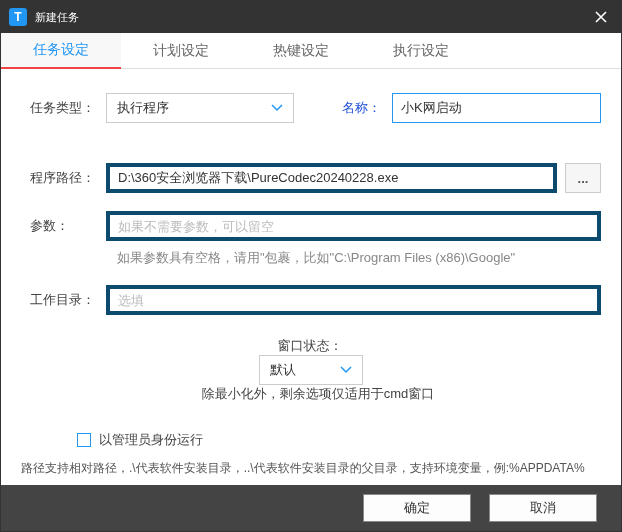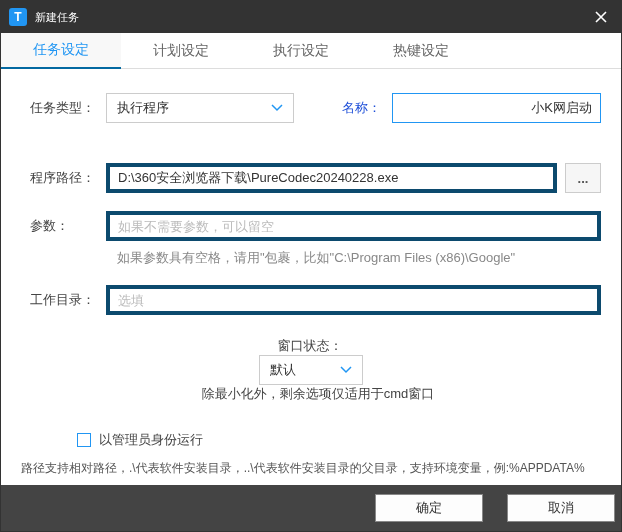--- a/index.html
+++ b/index.html
@@ -19,38 +19,38 @@
   .titlebar .close { width: 24px; height: 24px; display: flex; align-items: center; justify-content: center; cursor: pointer; }
   .titlebar .close svg { stroke: #fff; }
   .tabs {
     display: flex; border-bottom: 1px solid #ddd; height: 36px; background: #fff;
   }
   .tab {
     flex: 0 0 auto; width: 120px; height: 36px; display: flex; align-items: center; justify-content: center;
     font-size: 14px; color: #666; cursor: pointer; border-right: 0px solid transparent;
   }
   .tab.active {
-    color: #2196f3; border-bottom: 2px solid #0369a1; background: #f8f8f8;
+    color: #2196f3; border-bottom: 2px solid #ef4444; background: #f8f8f8;
   }
   .body { flex: 1; padding: 24px 20px 10px 20px; position: relative; }
   .row { display: flex; align-items: center; margin-bottom: 18px; }
   .row .label { width: 76px; color: #444; font-size: 13px; margin-left: 9px; }
   .select {
     position: relative; height: 30px; border: 1px solid #ccc; background: #fff; display: flex; align-items: center;
     padding: 0 10px; cursor: pointer;
   }
   .select .val { flex: 1; color: #333; font-size: 13px; }
   .select .caret { margin-left: 6px; }
   .select .caret svg { display: block; }
   .select.blue .caret svg path { stroke: #2196f3; }
   .input {
     height: 30px; border: 4px solid #0c4a6e; background: #fff; padding: 0 8px; font-size: 13px; color: #333;
     outline: none; font-family: inherit;
   }
-  .input.focus { border: 1px solid #2196f3; text-align: right; }
+  .input.focus { border: 1px solid #2196f3; }
   .input::placeholder { color: #bbb; }
   .row-top { align-items: center; margin-bottom: 40px; }
   .row-top .select { width: 188px; border-color: #ccc; }
   .row-top .name-label { margin-left: 48px; width: 50px; color: #1d4ed8; }
   .row-top .name-input { flex: 1; border: 1px solid #2196f3; }
   .row-path .path-input { flex: 1; }
   .browse-btn {
     width: 36px; height: 30px; margin-left: 8px; border: 1px solid #ccc; background: #f6f6f6; display: flex;
     align-items: center; justify-content: center; cursor: pointer; font-weight: bold; color: #555;
   }
@@ -63,22 +63,22 @@
   .row-window .note { margin-left: 14px; color: #444; font-size: 13px; }
   .row-admin { margin-left: 56px; display: flex; align-items: center; }
   .checkbox {
     width: 14px; height: 14px; border: 1px solid #2196f3; background: #fff; margin-right: 8px; cursor: pointer;
   }
   .row-admin .cb-label { color: #444; font-size: 13px; }
   .bottom-hint {
     position: absolute; left: 20px; right: 20px; bottom: 8px; color: #555; font-size: 12px; text-align: left;
   }
   .footer {
-    height: 46px; background: #444444; display: flex; align-items: center; justify-content: flex-end; padding: 0 6px;
-    gap: 24px;
+    height: 46px; background: #444444; display: flex; align-items: center; justify-content: flex-end; padding: 0 24px;
+    gap: 18px;
   }
   .footer .btn {
     width: 108px; height: 28px; border: 1px solid #888; background: #fdfdfd; color: #333; font-size: 13px;
     display: flex; align-items: center; justify-content: center; cursor: pointer;
   }
 </style>
 </head>
 <body>
 
 <div class="dialog">
@@ -89,22 +89,22 @@
     <div class="close">
       <svg width="12" height="12" viewBox="0 0 12 12">
           <path d="M1 1 L11 11 M11 1 L1 11" stroke="#fff" stroke-width="1.6"></path>
         </svg>
     </div>
   </div>
 
   <div class="tabs">
     <div class="tab active">任务设定</div>
     <div class="tab">计划设定</div>
+    <div class="tab">热键设定</div>
     <div class="tab">执行设定</div>
-    <div class="tab">热键设定</div>
   </div>
 
   <div class="body">
 
     <div class="row row-top">
       <div class="label">任务类型：</div>
       <div class="select blue">
         <div class="val">执行程序</div>
         <div class="caret">
           <svg width="12" height="8" viewBox="0 0 12 8">

